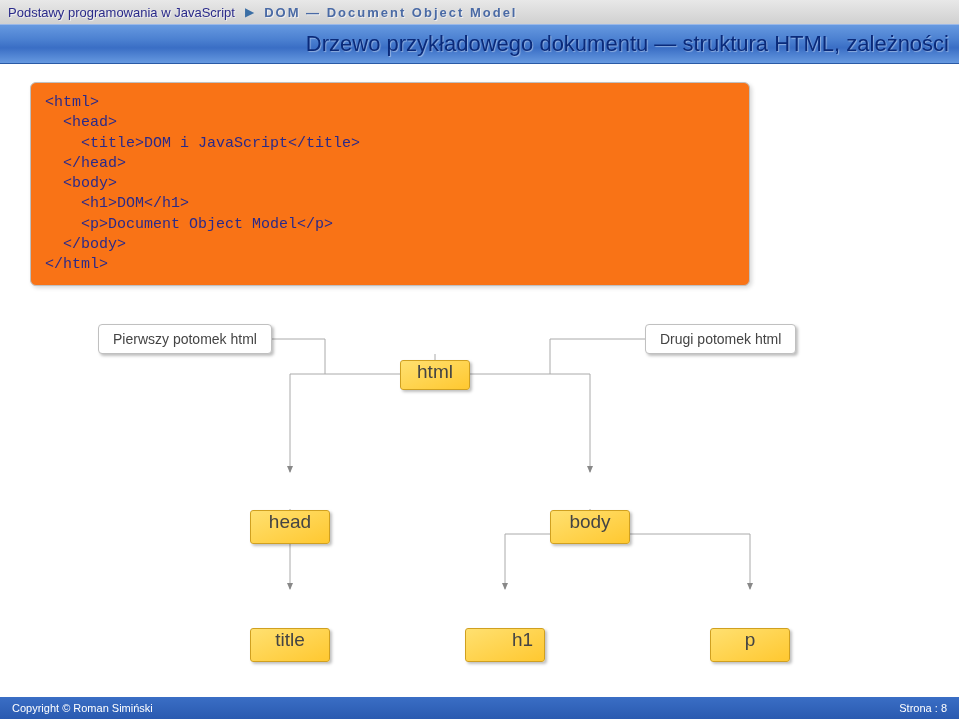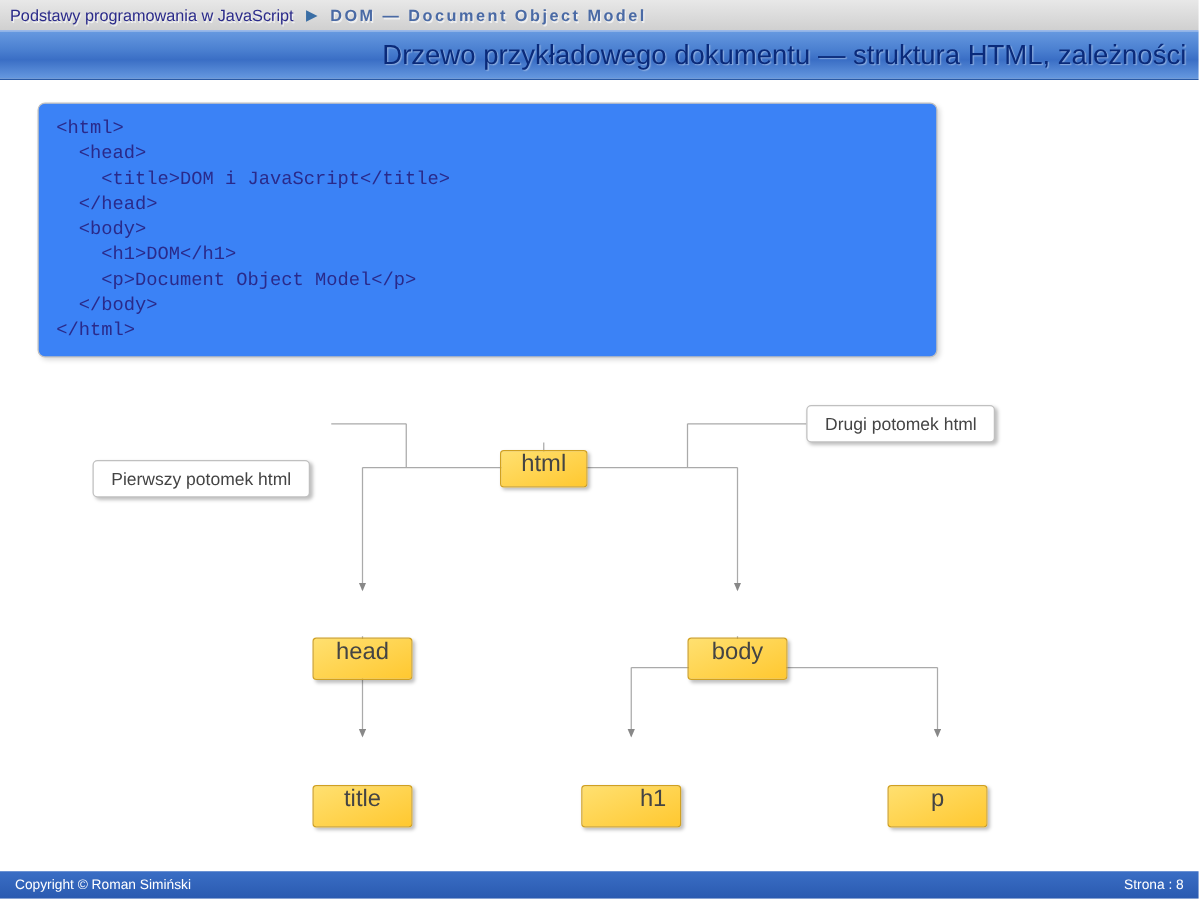--- a/index.html
+++ b/index.html
@@ -48,21 +48,21 @@
     border-bottom: 1px solid #2a5aa5;
     justify-content: flex-end;
   }
   .content {
     position: relative;
     padding: 18px 30px;
     height: calc(100% - 24px - 40px - 22px);
   }
   .code-box {
     width: 720px;
-    background: #3b82f6;
+    background: #f97316;
     border: 1px solid #c0c0c0;
     border-radius: 6px;
     box-shadow: 2px 2px 4px rgba(0,0,0,0.15);
     padding: 10px 14px;
     font-family: "Courier New", monospace;
     font-size: 15px;
     line-height: 1.35;
     color: #2a2a8a;
     white-space: pre;
     margin-bottom: 8px;
@@ -168,21 +168,21 @@
       <line x1="475" y1="240" x2="475" y2="295" stroke="#aaa" stroke-width="1" marker-end="url(#arrow)"></line>
       <line x1="720" y1="240" x2="720" y2="295" stroke="#aaa" stroke-width="1" marker-end="url(#arrow)"></line>
 
       <line x1="235" y1="45" x2="295" y2="45" stroke="#aaa" stroke-width="1"></line>
       <line x1="295" y1="45" x2="295" y2="80" stroke="#aaa" stroke-width="1"></line>
 
       <line x1="615" y1="45" x2="520" y2="45" stroke="#aaa" stroke-width="1"></line>
       <line x1="520" y1="45" x2="520" y2="80" stroke="#aaa" stroke-width="1"></line>
     </svg>
 
-    <div class="white-box" style="left:44px; top:30px;margin-top:44px;">
+    <div class="white-box" style="left:68px; top:30px;">
       <span>Pierwszy potomek html</span>
     </div>
 
     <div class="box" style="left:370px; top:30px; width:70px; height:30px;">
       <span>html</span>
     </div>
 
     <div class="white-box" style="left:615px; top:30px;">
       <span>Drugi potomek html</span>
     </div>

